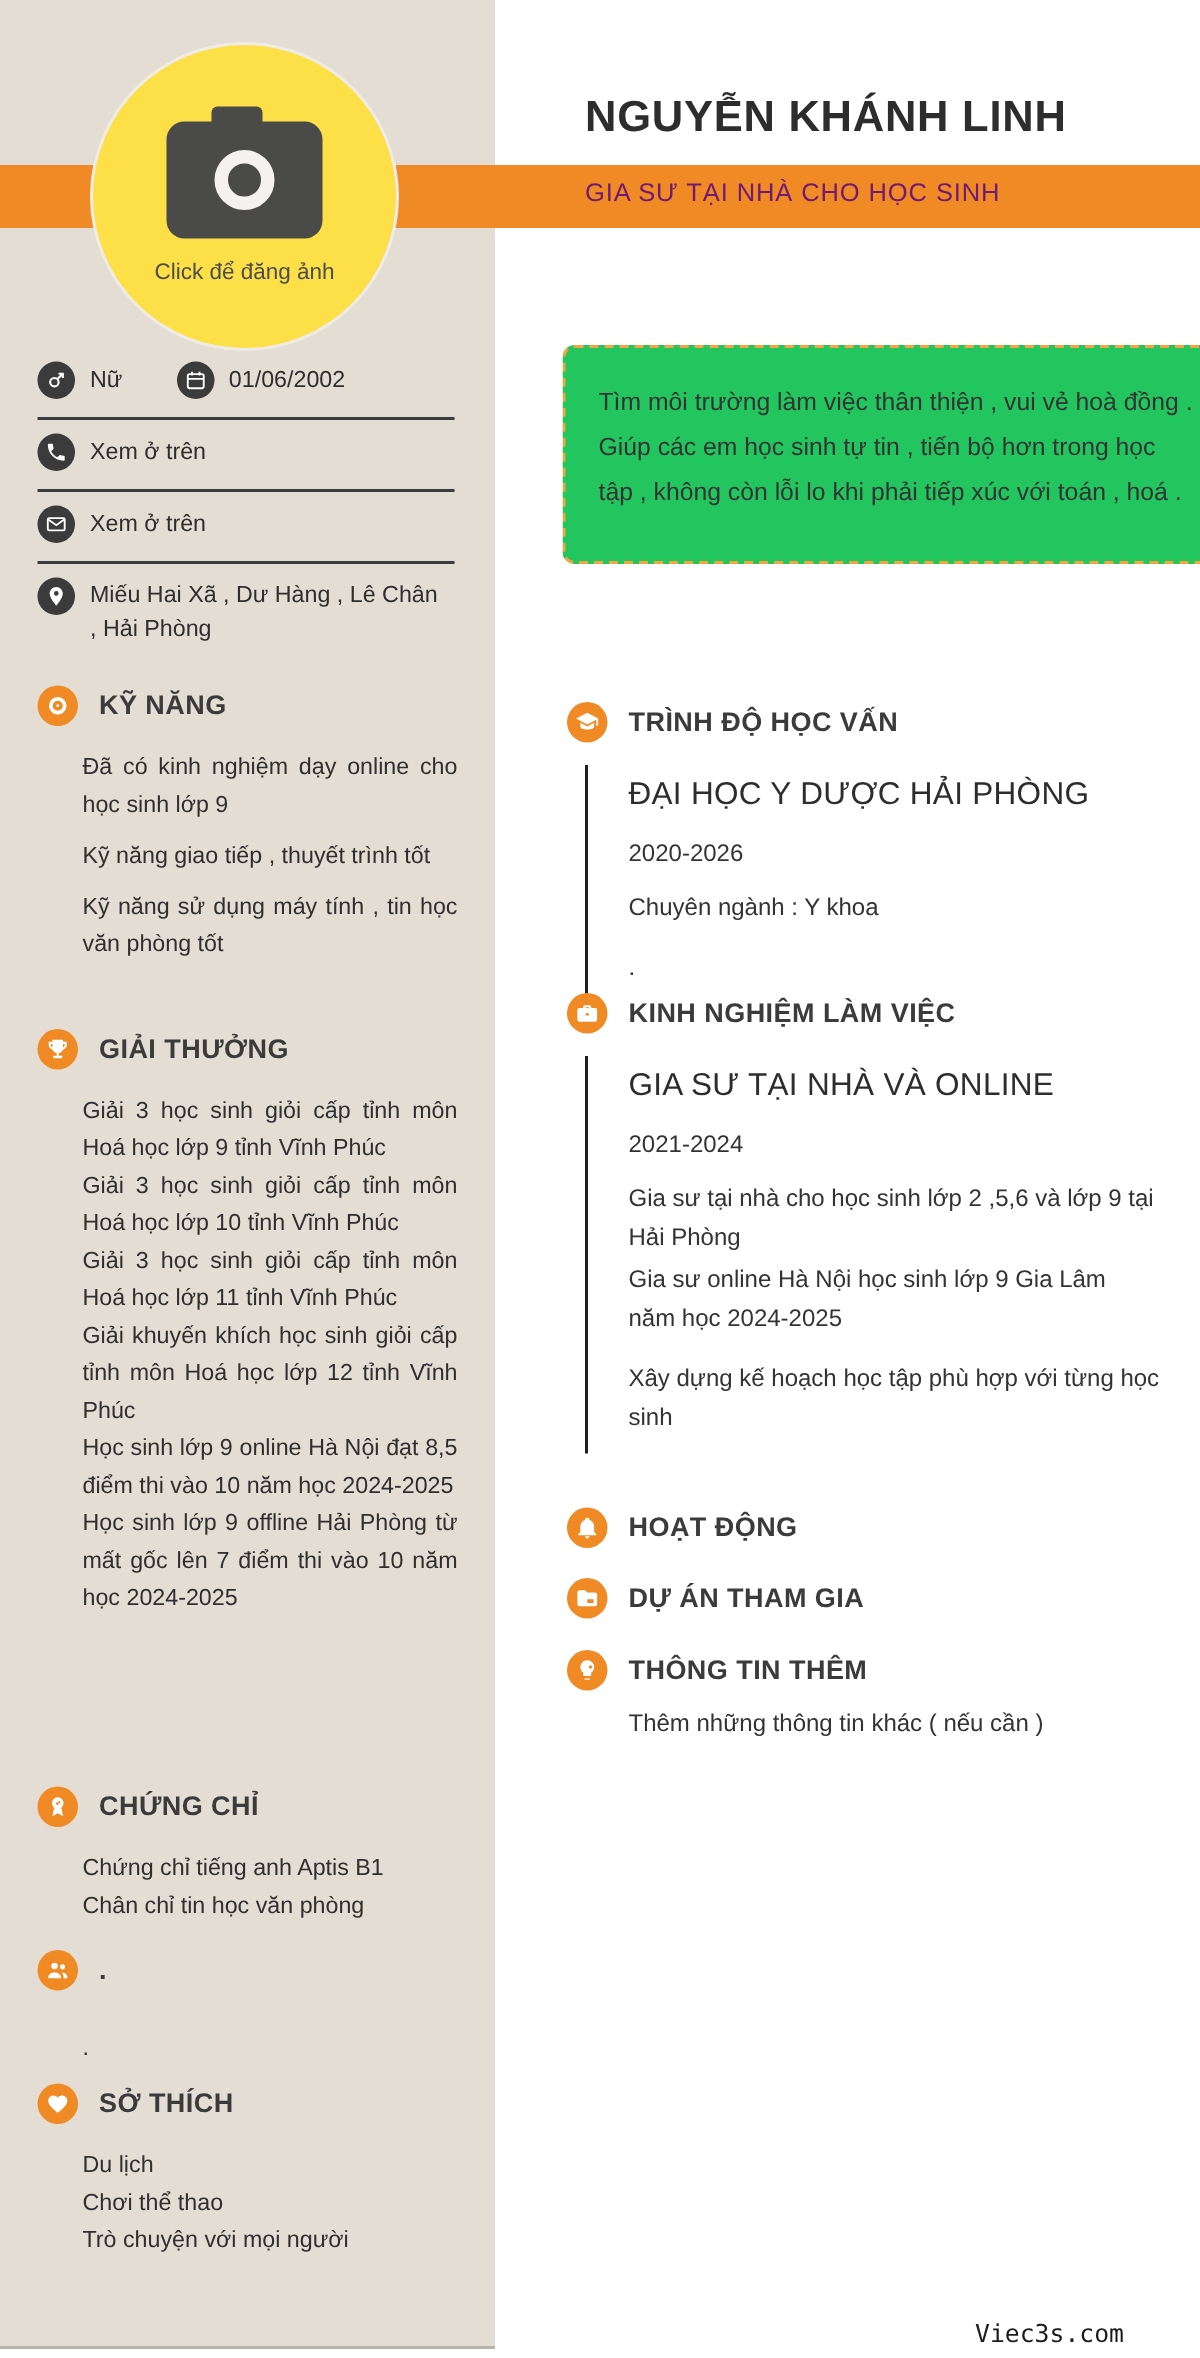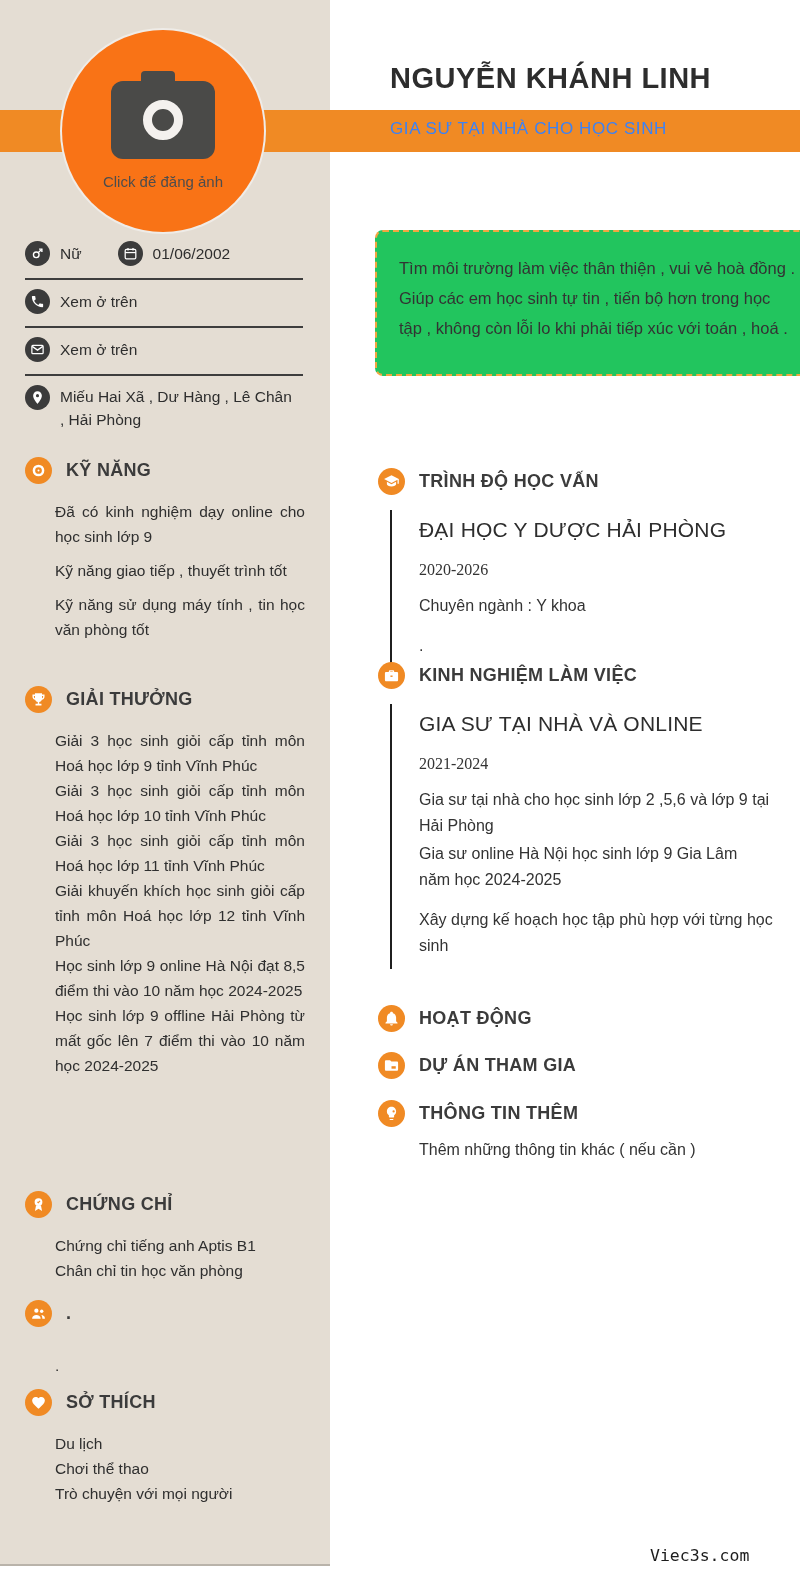--- a/index.html
+++ b/index.html
@@ -7,35 +7,35 @@
   body { font-family:"Liberation Sans","DejaVu Sans",sans-serif; color:#333; }
   .page { position:relative; width:800px; height:1572px; background:#fff; overflow:hidden; }
 
   
   .sidebar { position:absolute; left:0; top:0; width:330px; height:1566px;
              background:#E4DDD3; border-bottom:2px solid #b9b3aa; }
   .top-band { position:absolute; left:0; top:110px; width:800px; height:42px; background:#F08A24; }
 
   
   .photo-circle { position:absolute; left:62px; top:30px; width:202px; height:202px;
-                  border-radius:50%; background:#f97316; box-shadow:0 0 0 2px #efece8;
+                  border-radius:50%; background:#fde047; box-shadow:0 0 0 2px #efece8;
                   display:flex; flex-direction:column; align-items:center; justify-content:center;
                   cursor:pointer; z-index:5; }
   .camera { width:104px; height:78px; background:#4A4A48; border-radius:12px; position:relative;
             display:flex; align-items:center; justify-content:center; margin-top:8px; }
   .camera::before { content:""; position:absolute; top:-10px; left:30px; width:34px; height:14px;
                     background:#4A4A48; border-radius:4px 4px 0 0; }
   .camera .lens { width:40px; height:40px; border:9px solid #F4F1EE; border-radius:50%; }
   .photo-label { margin-top:14px; font-size:15px; color:#4d4d4d; }
 
   
   .name { position:absolute; left:390px; top:62px; width:400px; font-size:29px; font-weight:bold;
           color:#2d2d2d; letter-spacing:.5px; white-space:nowrap; }
   .job-title { position:absolute; left:390px; top:119px; width:400px; font-size:17px;
-               color:#3b82f6; letter-spacing:.6px; z-index:6; }
+               color:#701a75; letter-spacing:.6px; z-index:6; }
 
   
   .contact { position:absolute; left:25px; top:232px; width:278px; font-size:15.5px; color:#2e2e2e; }
   .c-row { display:flex; align-items:flex-start; padding:9px 0 12px; border-bottom:2px solid #3d3d3d; }
   .c-row.last { border-bottom:none; }
   .c-pair { display:flex; align-items:center; gap:10px; }
   .c-pair.second { margin-left:36px; }
   .cicon { width:25px; height:25px; min-width:25px; border-radius:50%; background:#3b3b3b;
            display:flex; align-items:center; justify-content:center; }
   .cicon svg { width:15px; height:15px; }
@@ -60,21 +60,21 @@
   .objective { position:absolute; left:375px; top:230px; width:445px; min-height:146px;
                background:#22c55e; border:2px dashed #F2A541; border-radius:8px;
                padding:21px 22px; }
   .objective p { font-size:16.5px; line-height:30px; color:#333; }
 
   
   .main-sec { left:378px; width:400px; }
   .timeline { border-left:2px solid #1f1f1f; margin-left:12px; margin-top:15px;
               padding:8px 0 10px 27px; }
   .entry-title { font-size:21px; font-weight:normal; color:#2d2d2d; letter-spacing:.2px; }
-  .entry-period { font-size:16px; color:#333; margin-top:19px;font-family:Liberation Serif, serif; }
+  .entry-period { font-size:16px; color:#333; margin-top:19px; }
   .entry-line { font-size:16px; color:#333; margin-top:14px; line-height:26px; white-space:pre-line; }
   .entry-line.close { margin-top:2px; }
   .plain-note { margin-top:14px; padding-left:41px; font-size:16px; color:#333; }
 
   .watermark { position:absolute; left:650px; top:1546px; font-family:"DejaVu Sans Mono","Liberation Mono",monospace;
                font-size:16.5px; color:#1c1c1c; }
 </style>
 </head>
 <body>
 

